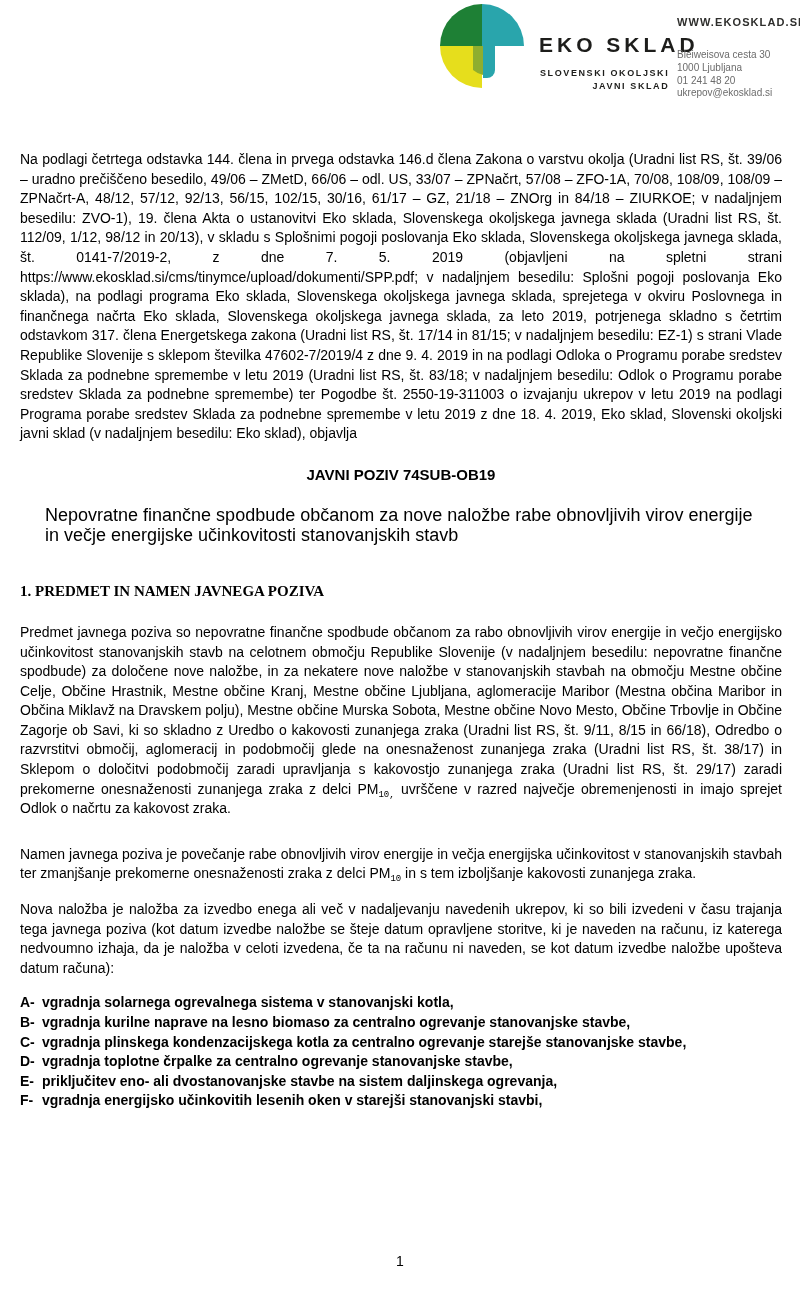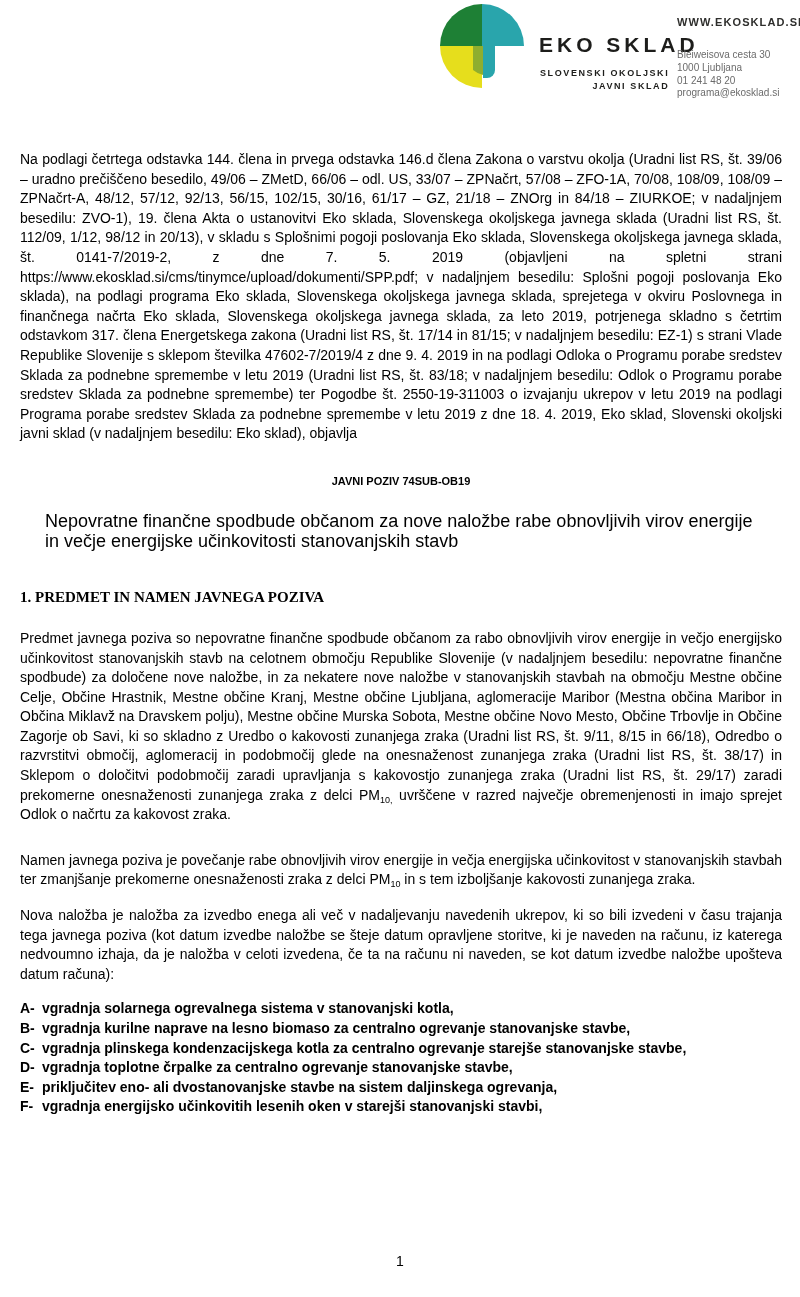--- a/index.html
+++ b/index.html
@@ -30,38 +30,38 @@
     color:#2e2e2c; margin-bottom:21px; white-space:nowrap;
   }
   .addr .lines { font-size:10px; line-height:12.8px; color:#6b6b6b; }
   
   .content { position:absolute; left:20px; top:150px; width:762px; }
   .para {
     font-size:14px; line-height:19.6px;
     text-align:justify; color:#000;
   }
   .doc-title {
-    margin-top:27px;
-    font-size:11px; font-weight:700; line-height:20px;
+    margin-top:21px;
+    font-size:15px; font-weight:700; line-height:20px;
     text-align:center;
   }
   .doc-subtitle {
     margin:20px auto 0 auto; max-width:712px;
     font-size:18px; font-weight:400; line-height:20px;
   }
   .section-heading {
     margin-top:36px;
     font-size:15px; font-weight:700; line-height:20px;
     text-align:left;
     font-family:Liberation Serif, serif;
   }
   .p-predmet { margin-top:22px; }
   .p-namen   { margin-top:26px; }
   .p-nova    { margin-top:16px; }
-  .para sub { font-size:9px; line-height:0; vertical-align:-3px; }
+  .para sub { font-size:9px; line-height:0; vertical-align:-3px;font-family:Liberation Mono, monospace; }
   .measures { margin-top:15px; }
   .measure {
     display:flex;
     font-size:14px; font-weight:700; line-height:19.6px;
   }
   .measure .mlabel { flex:0 0 22px; }
   .measure .mtext  { flex:1 1 auto; text-align:justify; }
   .page-number {
     position:absolute; left:0; top:1253px; width:800px;
     font-size:14px; text-align:center;
@@ -91,21 +91,21 @@
       <div>SLOVENSKI OKOLJSKI</div>
       <div>JAVNI SKLAD</div>
     </div>
 
     <div class="addr">
       <div class="website">WWW.EKOSKLAD.SI</div>
       <div class="lines">
         <div>Bleiweisova cesta 30</div>
         <div>1000 Ljubljana</div>
         <div>01 241 48 20</div>
-        <div>programa@ekosklad.si</div>
+        <div>ukrepov@ekosklad.si</div>
       </div>
     </div>
   </div>
 
   <div class="content">
 
     <div class="para">Na podlagi četrtega odstavka 144. člena in prvega odstavka 146.d člena Zakona o varstvu okolja (Uradni list RS, št. 39/06 – uradno prečiščeno besedilo, 49/06 – ZMetD, 66/06 – odl. US, 33/07 – ZPNačrt, 57/08 – ZFO-1A, 70/08, 108/09, 108/09 – ZPNačrt-A, 48/12, 57/12, 92/13, 56/15, 102/15, 30/16, 61/17 – GZ, 21/18 – ZNOrg in 84/18 – ZIURKOE; v nadaljnjem besedilu: ZVO-1), 19. člena Akta o ustanovitvi Eko sklada, Slovenskega okoljskega javnega sklada (Uradni list RS, št. 112/09, 1/12, 98/12 in 20/13), v skladu s Splošnimi pogoji poslovanja Eko sklada, Slovenskega okoljskega javnega sklada, št. 0141-7/2019-2, z dne 7. 5. 2019 (objavljeni na spletni strani https://www.ekosklad.si/cms/tinymce/upload/dokumenti/SPP.pdf; v nadaljnjem besedilu: Splošni pogoji poslovanja Eko sklada), na podlagi programa Eko sklada, Slovenskega okoljskega javnega sklada, sprejetega v okviru Poslovnega in finančnega načrta Eko sklada, Slovenskega okoljskega javnega sklada, za leto 2019, potrjenega skladno s četrtim odstavkom 317. člena Energetskega zakona (Uradni list RS, št. 17/14 in 81/15; v nadaljnjem besedilu: EZ-1) s strani Vlade Republike Slovenije s sklepom številka 47602-7/2019/4 z dne 9. 4. 2019 in na podlagi Odloka o Programu porabe sredstev Sklada za podnebne spremembe v letu 2019 (Uradni list RS, št. 83/18; v nadaljnjem besedilu: Odlok o Programu porabe sredstev Sklada za podnebne spremembe) ter Pogodbe št. 2550-19-311003 o izvajanju ukrepov v letu 2019 na podlagi Programa porabe sredstev Sklada za podnebne spremembe v letu 2019 z dne 18. 4. 2019, Eko sklad, Slovenski okoljski javni sklad (v nadaljnjem besedilu: Eko sklad), objavlja</div>
 
     <div class="doc-title">JAVNI POZIV 74SUB-OB19</div>
 

